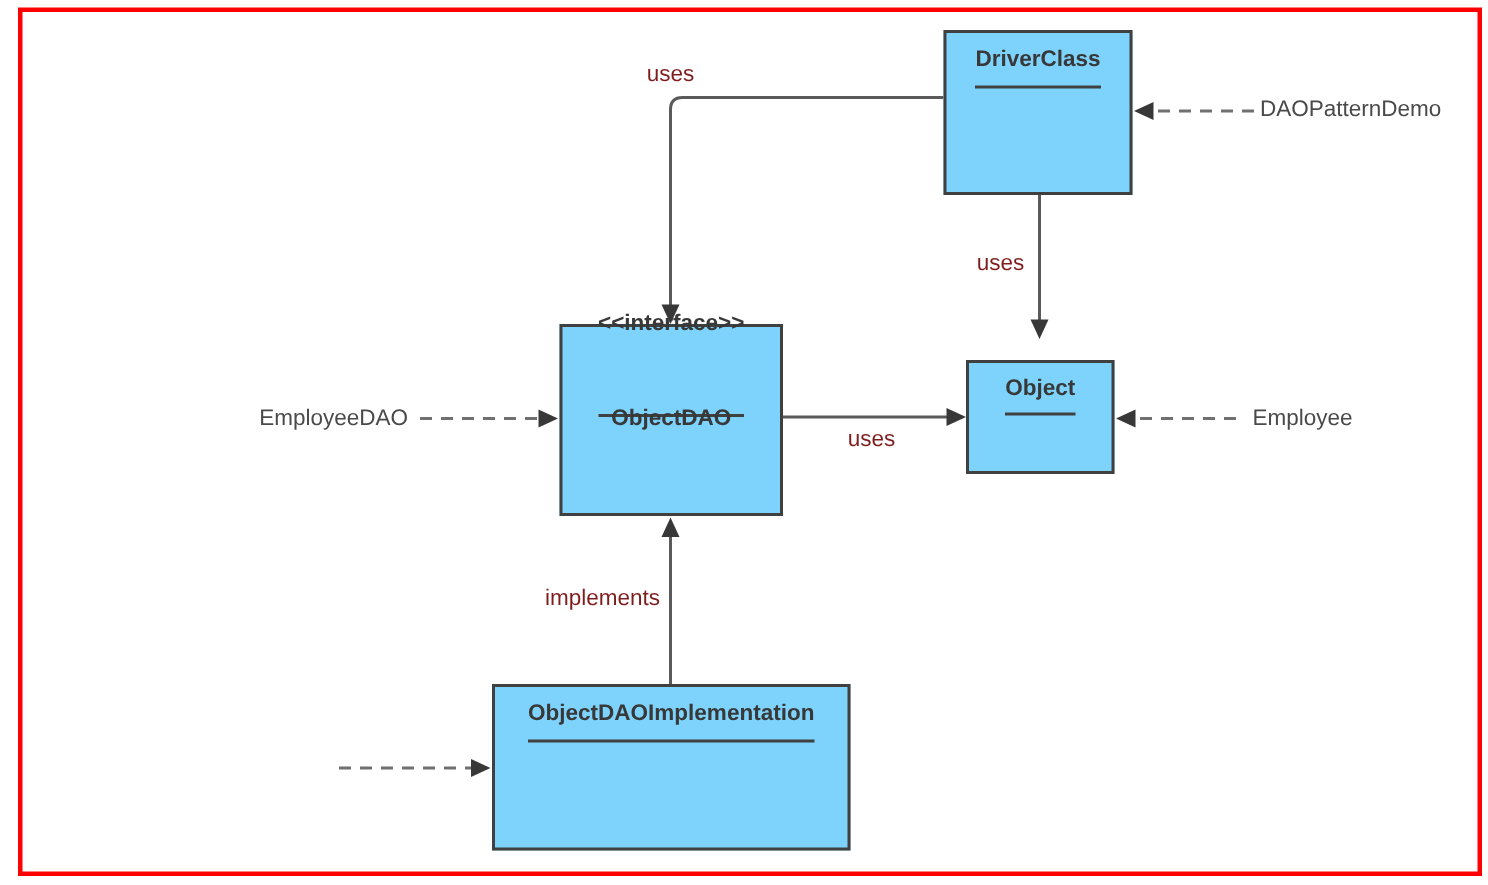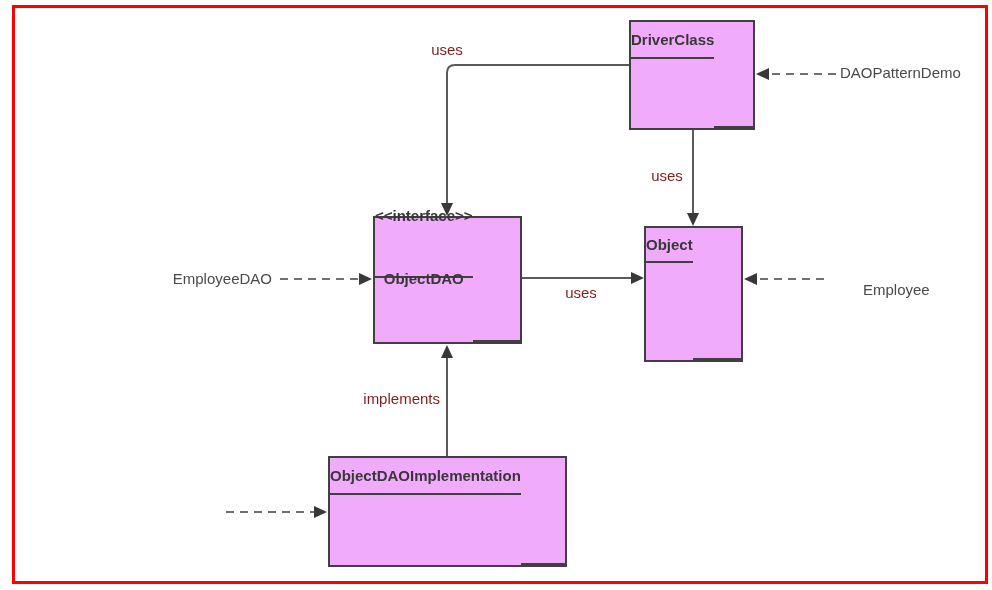--- a/index.html
+++ b/index.html
@@ -27,24 +27,25 @@
   }
   .edges-layer {
     position: absolute;
     left: 0;
     top: 0;
   }
   .uml-class {
     position: absolute;
     box-sizing: border-box;
     border: 2px solid #404040;
-    background: #f0abfc;
+    background: #7dd3fc;
     display: flex;
-    flex-direction: row;
+    flex-direction: column;
     color: #383838;
+    align-items: center;
   }
   .uml-title {
     display: flex;
     flex-direction: column;
     align-items: center;
     justify-content: center;
     font-weight: bold;
     font-size: 15px;
     line-height: 19px;
     border-bottom: 2px solid #404040;
@@ -125,21 +126,21 @@
 
   <div class="uml-class" style="left:373px; top:216px; width:149px; height:128px;">
     <div class="uml-title" style="height:60px;gap:44px;">
       <span>&lt;&lt;interface&gt;&gt;</span>
       <span>ObjectDAO</span>
     </div>
     <div class="uml-comp-mid"></div>
     <div class="uml-comp-bottom" style="height:34px;"></div>
   </div>
 
-  <div class="uml-class" style="left:644px; top:226px; width:99px; height:136px;">
+  <div class="uml-class" style="left:644px; top:240px; width:99px; height:76px;">
     <div class="uml-title" style="height:35px;">
       <span>Object</span>
     </div>
     <div class="uml-comp-mid"></div>
     <div class="uml-comp-bottom" style="height:36px;"></div>
   </div>
 
   <div class="uml-class" style="left:328px; top:456px; width:239px; height:111px;">
     <div class="uml-title" style="height:37px;">
       <span>ObjectDAOImplementation</span>
@@ -148,15 +149,15 @@
     <div class="uml-comp-bottom" style="height:35px;"></div>
   </div>
 
   <div class="edge-label centered" style="left:447px; top:41px;">uses</div>
   <div class="edge-label centered" style="left:667px; top:167px;">uses</div>
   <div class="edge-label centered" style="left:581px; top:284px;">uses</div>
   <div class="edge-label" style="right:552px; top:390px;margin-left:43px;">implements</div>
 
   <div class="annot-label" style="left:840px; top:64px;">DAOPatternDemo</div>
   <div class="annot-label" style="right:720px; top:270px;">EmployeeDAO</div>
-  <div class="annot-label" style="left:863px; top:270px;margin-top:11px;">Employee</div>
+  <div class="annot-label" style="left:835px; top:270px;">Employee</div>
 
 </div>
 
 </body></html>

